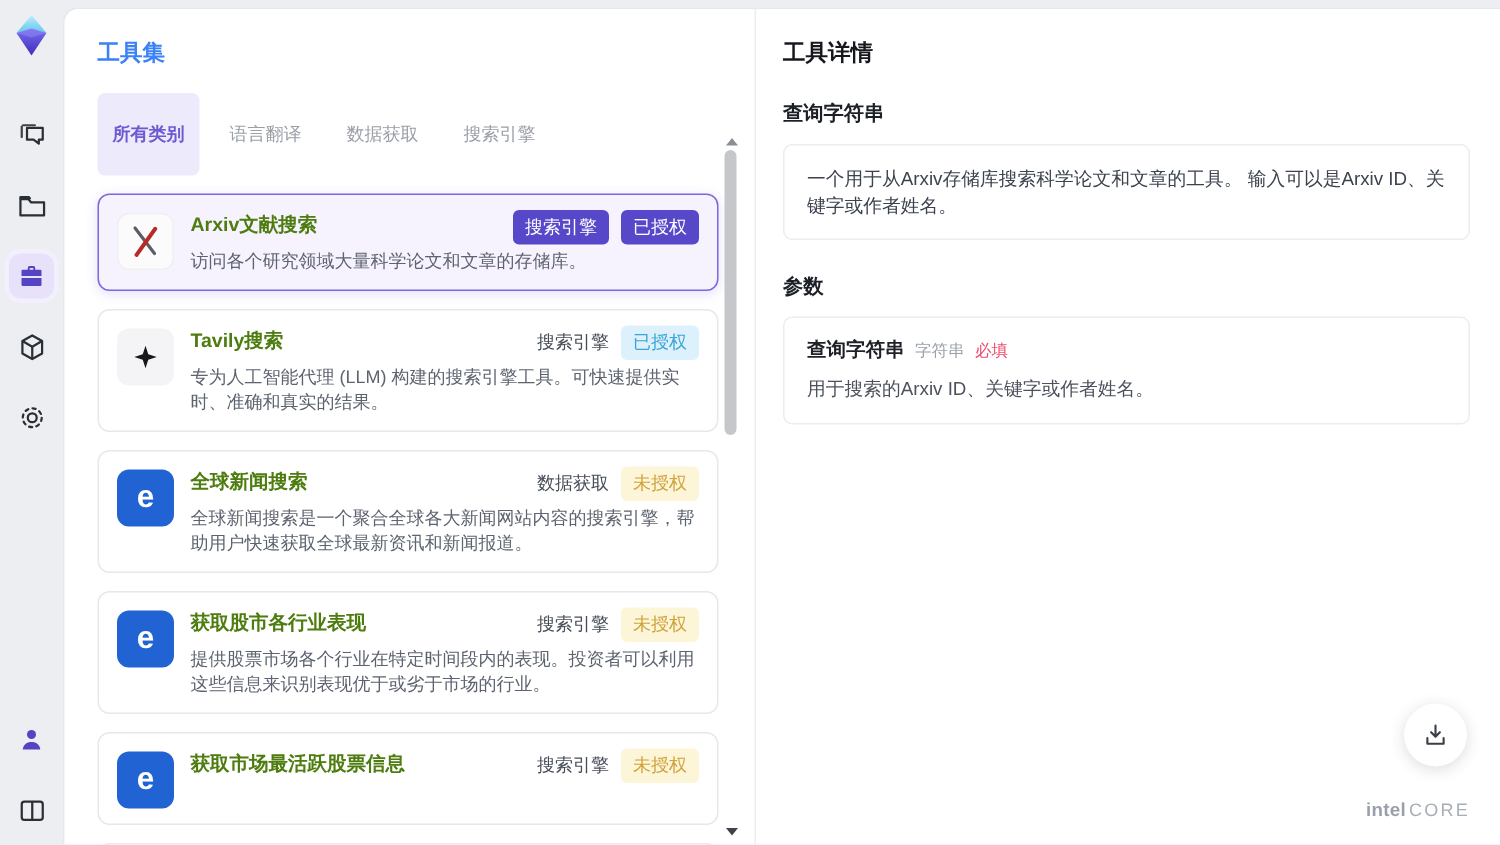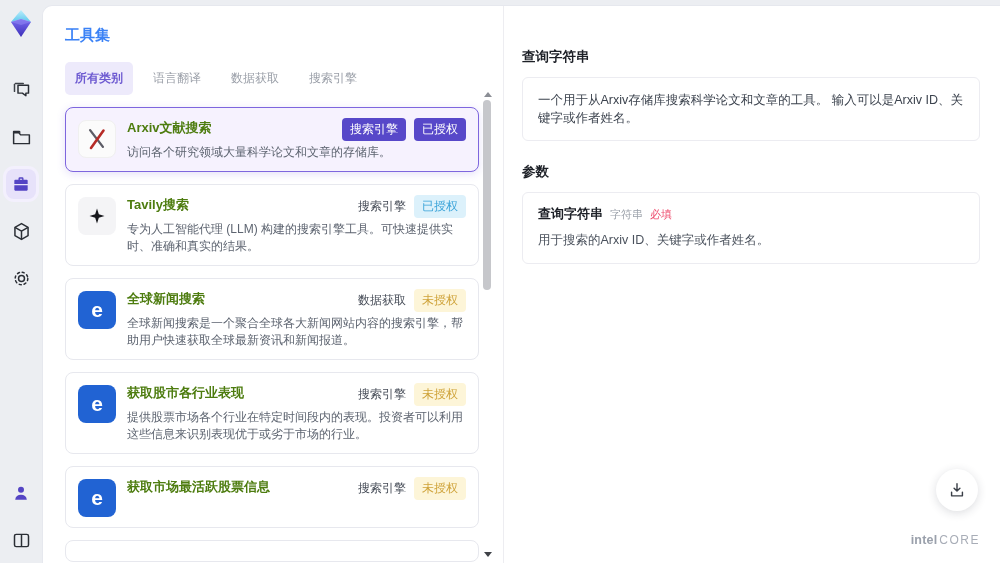--- a/index.html
+++ b/index.html
@@ -19,21 +19,21 @@
   
   .content { position:absolute; left:42px; top:5px; width:958px; height:558px;
     background:#ffffff; border:1px solid #e6e8ee; border-right:none; border-bottom:none;
     border-top-left-radius:10px; display:flex; }
 
   
   .tools-panel { width:461px; border-right:1px solid #ededf1; padding:20px 0 0 22px;
     position:relative; }
   .panel-title { font-size:15px; font-weight:bold; color:#3b82f6; }
   .tabs { display:flex; align-items:center; gap:10px; margin-top:17px; }
-  .tab { font-size:12px; color:#9a9fa8; padding:8px 10px; border-radius:5px; cursor:pointer; white-space:nowrap; }
+  .tab { font-size:12px; color:#9a9fa8; padding:19px 10px; border-radius:5px; cursor:pointer; white-space:nowrap; }
   .tab.active { color:#6d5ad1; background:#edeafb; font-weight:bold; }
 
   .tool-list { margin-top:12px; width:414px; display:flex; flex-direction:column; gap:12px; }
   .card { border:1px solid #e7e8ee; border-radius:8px; background:#fff;
     padding:10px 12px; display:flex; gap:11px; cursor:pointer; }
   .card.selected { border:1.6px solid #7e66de; background:#f6f2fe;
     box-shadow:0 2px 8px rgba(110,85,220,.18); }
   .tool-icon { width:38px; height:38px; border-radius:8px; flex:none;
     display:flex; align-items:center; justify-content:center; margin-top:2px; }
   .tool-icon.arxiv { background:#fbfbfb; border:1px solid #f0f0f0; }
@@ -272,20 +272,21 @@
     </div>
 
     <div class="vscroll">
       <div class="vs-arrow vs-up"></div>
       <div class="vs-thumb"></div>
       <div class="vs-arrow vs-down"></div>
     </div>
   </div>
 
   <div class="details">
+    <div class="details-title">工具详情</div>
 
     <div class="section-title">查询字符串</div>
     <div class="info-box">一个用于从Arxiv存储库搜索科学论文和文章的工具。 输入可以是Arxiv ID、关键字或作者姓名。</div>
 
     <div class="section-title">参数</div>
     <div class="param-box">
       <div class="param-head">
         <span class="param-name">查询字符串</span>
         <span class="param-type">字符串</span>
         <span class="param-req">必填</span>

